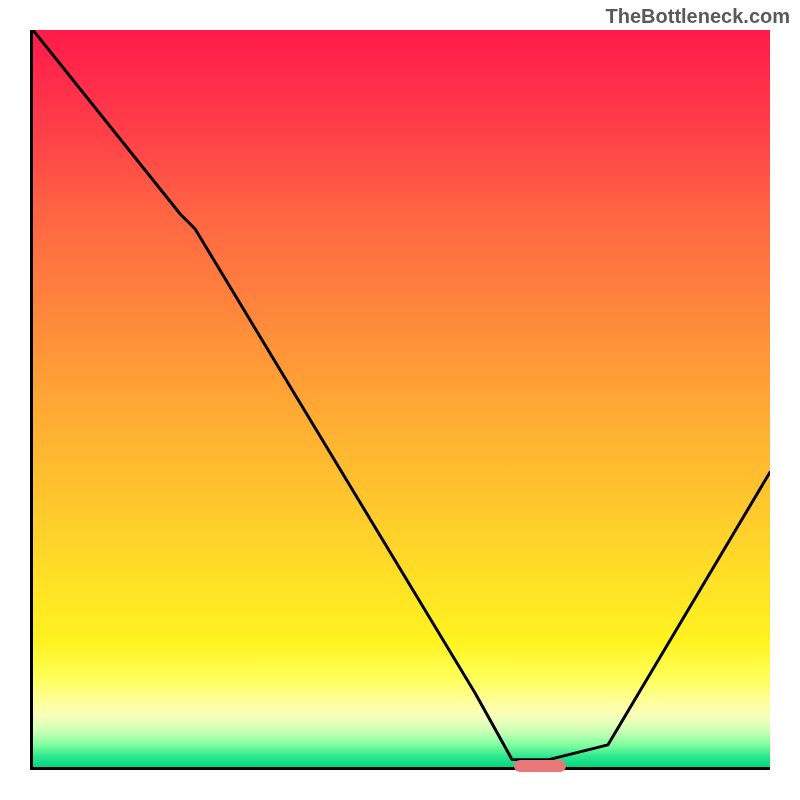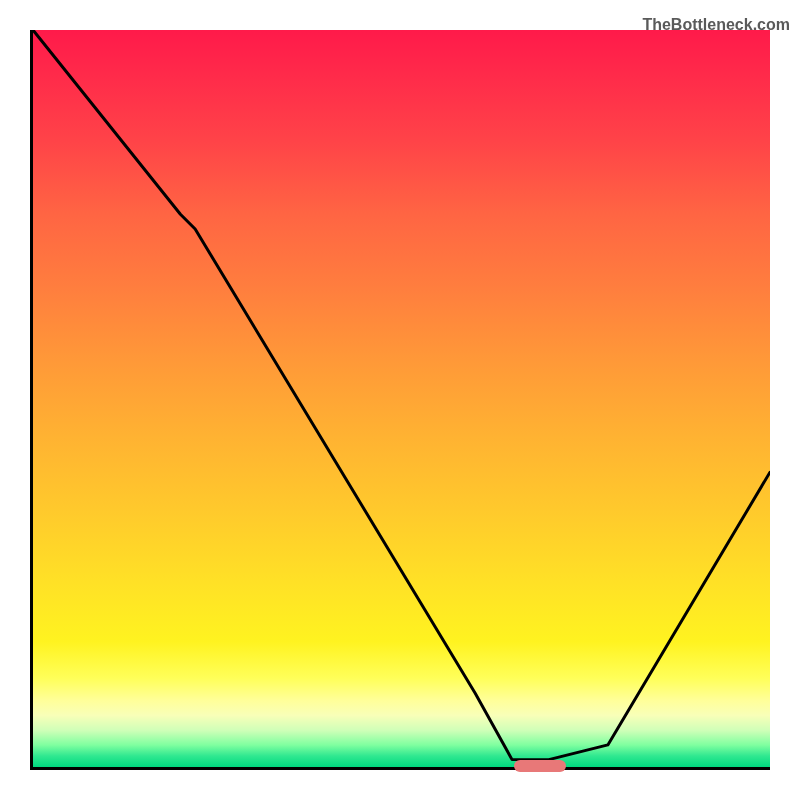--- a/index.html
+++ b/index.html
@@ -5,23 +5,23 @@
   * { margin: 0; padding: 0; box-sizing: border-box; }
   body {
     width: 800px;
     height: 800px;
     background: #ffffff;
     font-family: Arial, sans-serif;
     position: relative;
   }
   .watermark {
     position: absolute;
-    top: 16px;
+    top: 5px;
     right: 10px;
-    font-size: 16px;
+    font-size: 20px;
     font-weight: bold;
     color: #5a5a5a;
     z-index: 10;
   }
   .chart-container {
     position: absolute;
     top: 30px;
     left: 30px;
     width: 740px;
     height: 740px;

